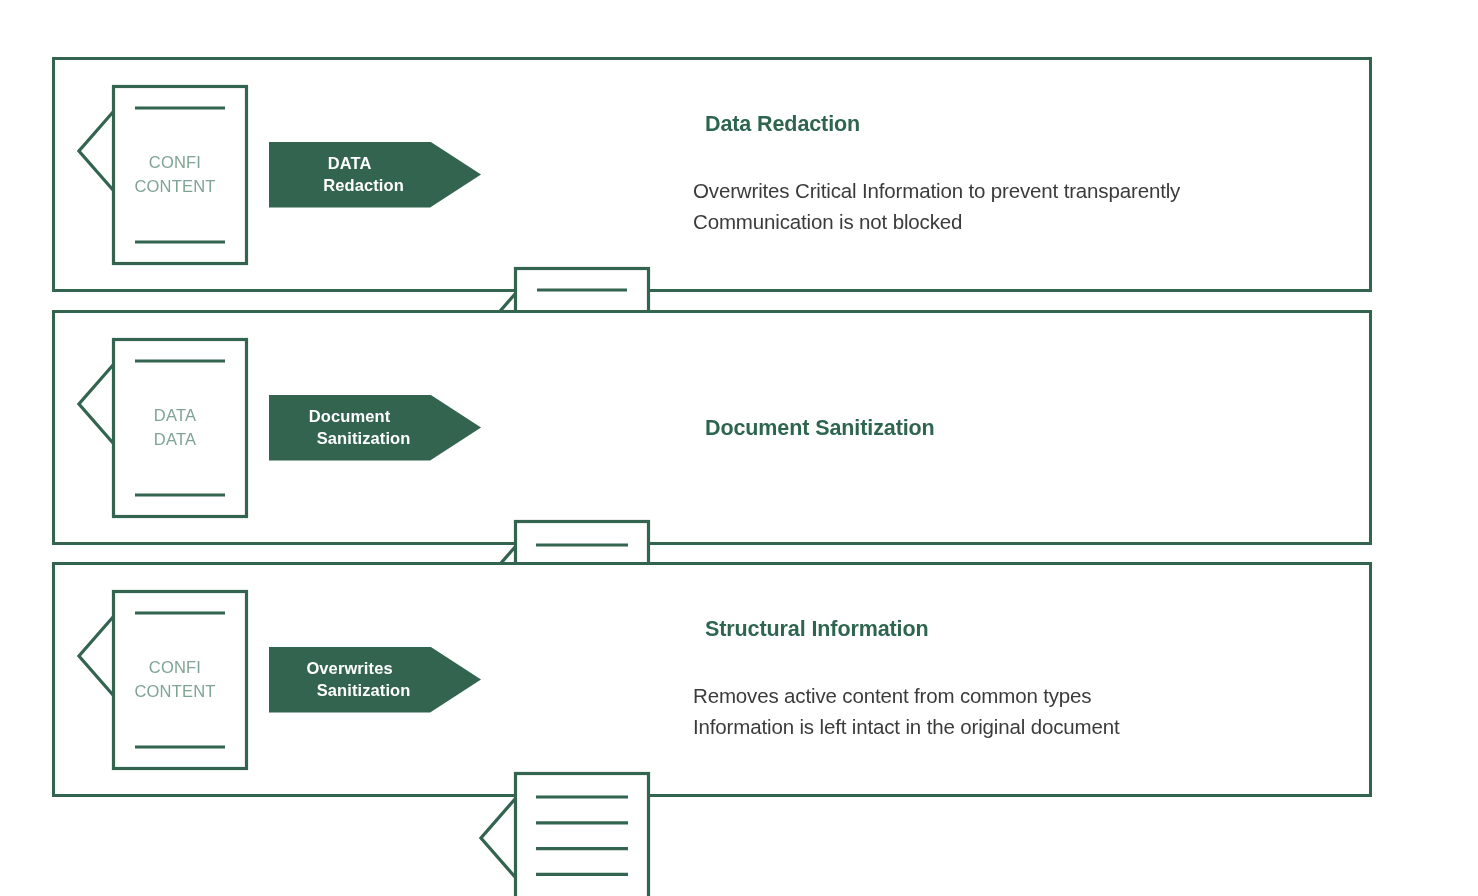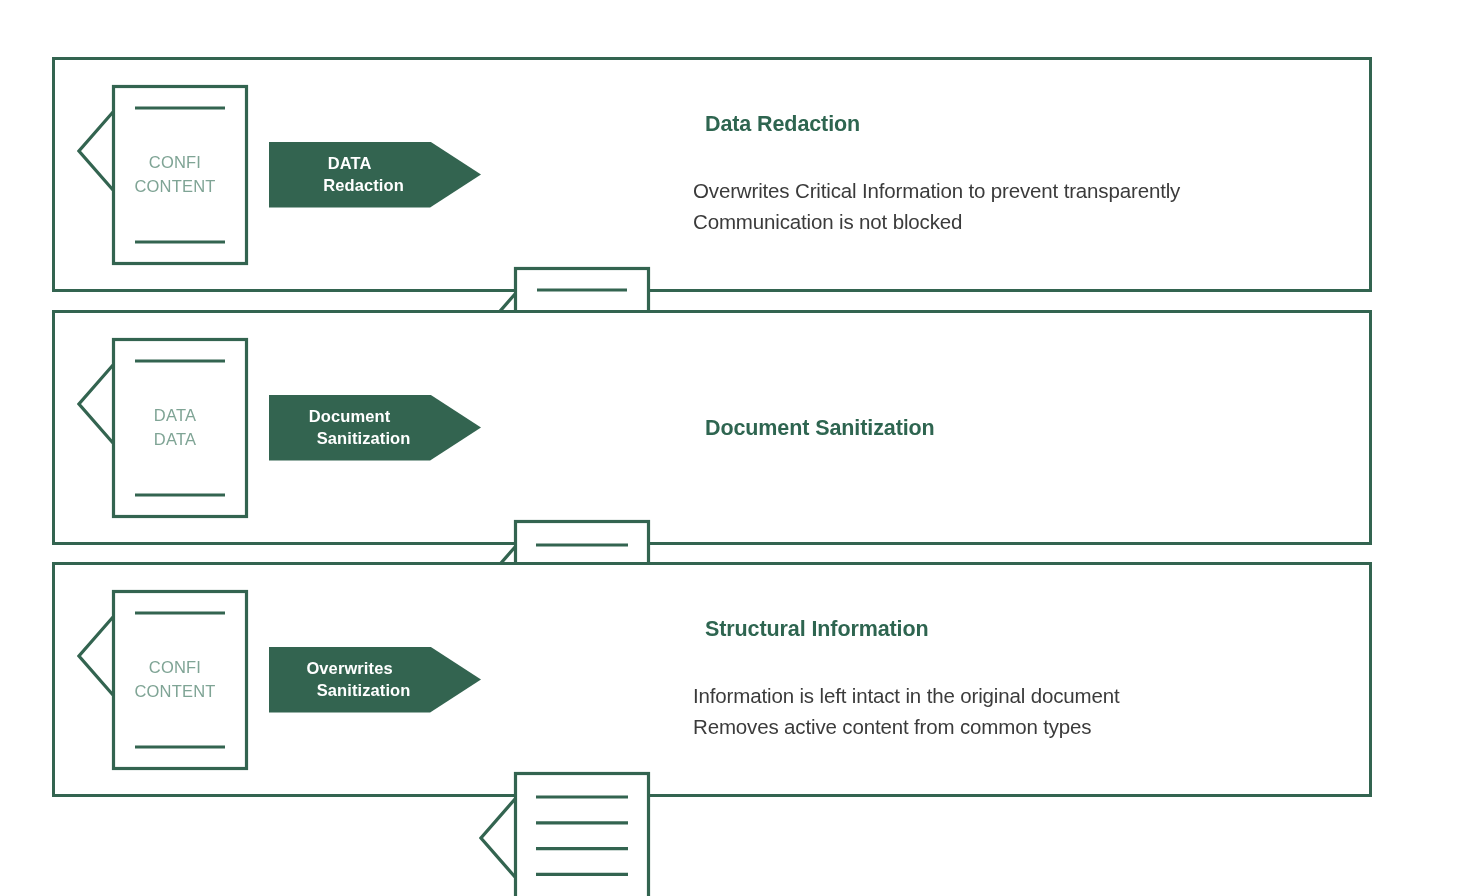--- a/index.html
+++ b/index.html
@@ -243,18 +243,18 @@
           <line x1="57" x2="149" y1="51.8" y2="51.8" stroke="#336450" stroke-width="3.2" stroke-linecap="butt"></line>
           <line x1="57" x2="149" y1="77.6" y2="77.6" stroke="#336450" stroke-width="3.2" stroke-linecap="butt"></line>
           <line x1="57" x2="149" y1="103.4" y2="103.4" stroke="#336450" stroke-width="3.2" stroke-linecap="butt"></line>
           <line x1="57" x2="149" y1="129.2" y2="129.2" stroke="#336450" stroke-width="3.2" stroke-linecap="butt"></line>
           <line x1="57" x2="149" y1="155" y2="155" stroke="#336450" stroke-width="3.2" stroke-linecap="butt"></line>
         </svg>
       </div>
       <div class="info">
         <h2>Structural Information</h2>
         <div class="desc">
+          <span class="line">Removes active content from common types</span>
           <span class="line">Information is left intact in the original document</span>
-          <span class="line">Removes active content from common types</span>
         </div>
       </div>
     </div>
   </div>
 
 </body></html>

